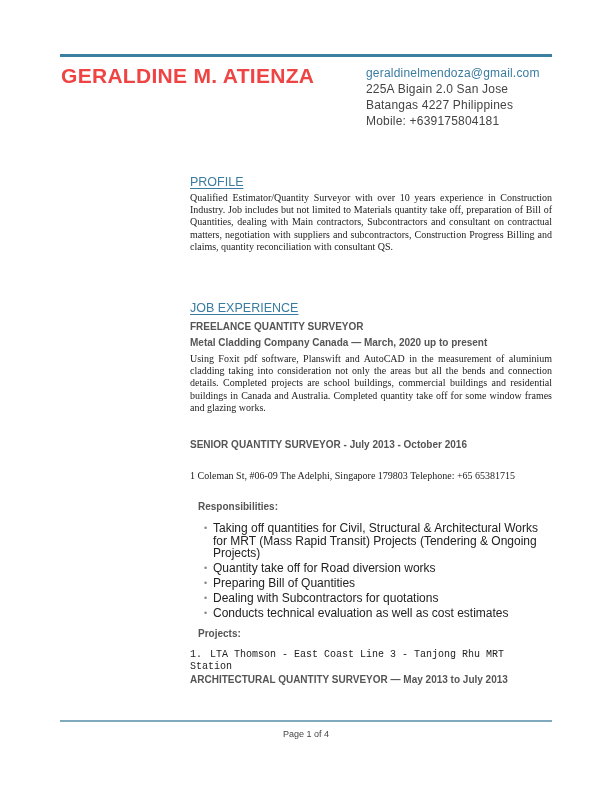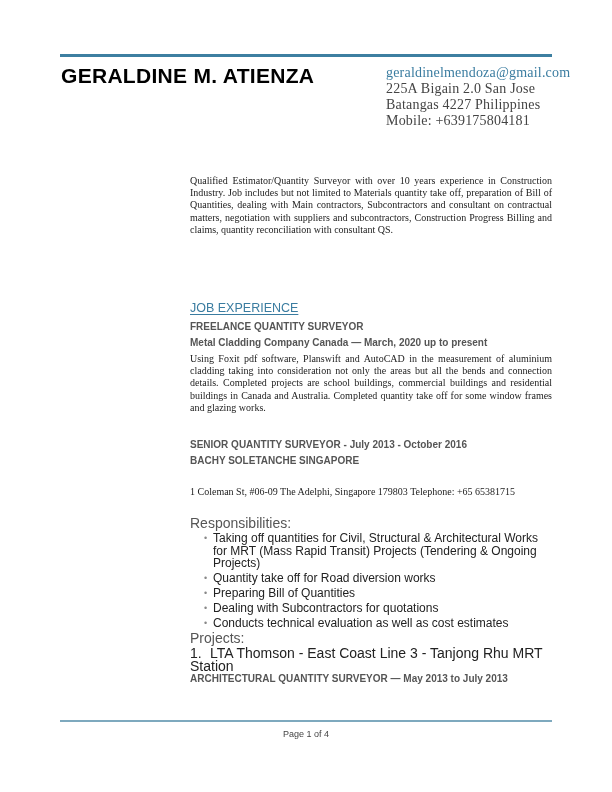--- a/index.html
+++ b/index.html
@@ -1,63 +1,63 @@
 <!DOCTYPE html>
 <html><head>
 <meta charset="utf-8">
 <style>
   html, body { margin: 0; padding: 0; background: #ffffff; }
   body { width: 612px; height: 792px; position: relative; overflow: hidden; font-family: "Liberation Sans", sans-serif; color: #222; }
   .top-rule { position: absolute; left: 60px; top: 54px; width: 492px; height: 3px; background: #3d7fa1; }
-  .name { position: absolute; left: 61px; top: 64px; font-size: 21px; font-weight: bold; color: #000000; letter-spacing: 0.3px; }
-  .contact { position: absolute; left: 386px; top: 65px; font-size: 14px; line-height: 16px; color: #444; letter-spacing: 0.2px; font-family: Liberation Serif, serif; }
+  .name { position: absolute; left: 61px; top: 64px; font-size: 21px; font-weight: bold; color: #ef4444; letter-spacing: 0.3px; }
+  .contact { position: absolute; left: 366px; top: 65px; font-size: 12px; line-height: 16px; color: #444; letter-spacing: 0.2px; }
   .contact .email { color: #3a7ca0; }
   .section { position: absolute; left: 190px; width: 362px; }
   .section-title { font-size: 12.5px; color: #3a7ca0; text-decoration: underline; text-underline-offset: 2px; margin: 0 0 3px 0; font-weight: normal; }
   .body-text { font-size: 10px; line-height: 12.2px; color: #222; text-align: justify; margin: 0; font-family: Liberation Serif, serif; }
   .job-title { font-size: 10px; font-weight: bold; color: #555; line-height: 17px; margin: 0; }
   .job-company { font-size: 10px; font-weight: bold; color: #555; line-height: 16px; margin: 0; }
-  .label { font-size: 14px; font-weight: normal; color: #555; margin: 0; line-height: 14px; }
+  .label { font-size: 10px; font-weight: bold; color: #555; margin: 8px; line-height: 14px; }
   ul.resp { margin: 0; padding: 0 0 0 14px; list-style: none; }
   ul.resp li { font-size: 12px; line-height: 12.5px; color: #222; position: relative; padding-left: 9px; margin-bottom: 2.4px; }
   ul.resp li::before { content: "•"; position: absolute; left: 0; top: 0; color: #888; font-size: 9px; }
   ol.proj { margin: 0; padding: 0; list-style: none; }
-  ol.proj li { font-size: 14px; line-height: 12.2px; color: #222; }
+  ol.proj li { font-size: 10px; line-height: 12.2px; color: #222; font-family: Liberation Mono, monospace; }
   ol.proj li .num { display: inline-block; width: 20px; }
   .bottom-rule { position: absolute; left: 60px; top: 720px; width: 492px; height: 2px; background: #7ea9be; }
   .footer { position: absolute; left: 0; width: 612px; top: 729px; text-align: center; font-size: 9px; color: #444; }
 </style>
 </head>
 <body>
 
 <div class="top-rule"></div>
 <div class="name">GERALDINE M. ATIENZA</div>
 <div class="contact">
   <div class="email">geraldinelmendoza@gmail.com</div>
   <div>225A Bigain 2.0 San Jose</div>
   <div>Batangas 4227 Philippines</div>
   <div>Mobile: +639175804181</div>
 </div>
 
 <div class="section" style="top:175px;">
+  <h2 class="section-title">PROFILE</h2>
   <p class="body-text">Qualified Estimator/Quantity Surveyor with over 10 years experience in Construction Industry. Job includes but not limited to Materials quantity take off, preparation of Bill of Quantities, dealing with Main contractors, Subcontractors and consultant on contractual matters, negotiation with suppliers and subcontractors, Construction Progress Billing and claims, quantity reconciliation with consultant QS.</p>
 </div>
 
 <div class="section" style="top:301px;">
   <h2 class="section-title">JOB EXPERIENCE</h2>
 
   <div>
     <p class="job-title">FREELANCE QUANTITY SURVEYOR</p>
     <p class="job-company">Metal Cladding Company Canada — March, 2020 up to present</p>
     <p class="body-text" style="margin-top:2px;">Using Foxit pdf software, Planswift and AutoCAD in the measurement of aluminium cladding taking into consideration not only the areas but all the bends and connection details. Completed projects are school buildings, commercial buildings and residential buildings in Canada and Australia. Completed quantity take off for some window frames and glazing works.</p>
   </div>
 
   <div style="margin-top:22px;">
     <p class="job-title">SENIOR QUANTITY SURVEYOR - July 2013 - October 2016</p>
-    <p class="job-company">BACHY SOLETANCHE SINGAPORE</p>
     <p class="body-text" style="text-align:left; line-height:17px; margin-top:14px;">1 Coleman St, #06-09 The Adelphi, Singapore 179803 Telephone: +65 65381715</p>
     <p class="label" style="margin-top:16px;">Responsibilities:</p>
     <ul class="resp" style="margin-top:2px;">
       <li>Taking off quantities for Civil, Structural &amp; Architectural Works for MRT (Mass Rapid Transit) Projects (Tendering &amp; Ongoing Projects)</li>
       <li>Quantity take off for Road diversion works</li>
       <li>Preparing Bill of Quantities</li>
       <li>Dealing with Subcontractors for quotations</li>
       <li>Conducts technical evaluation as well as cost estimates</li>
     </ul>
     <p class="label">Projects:</p>

